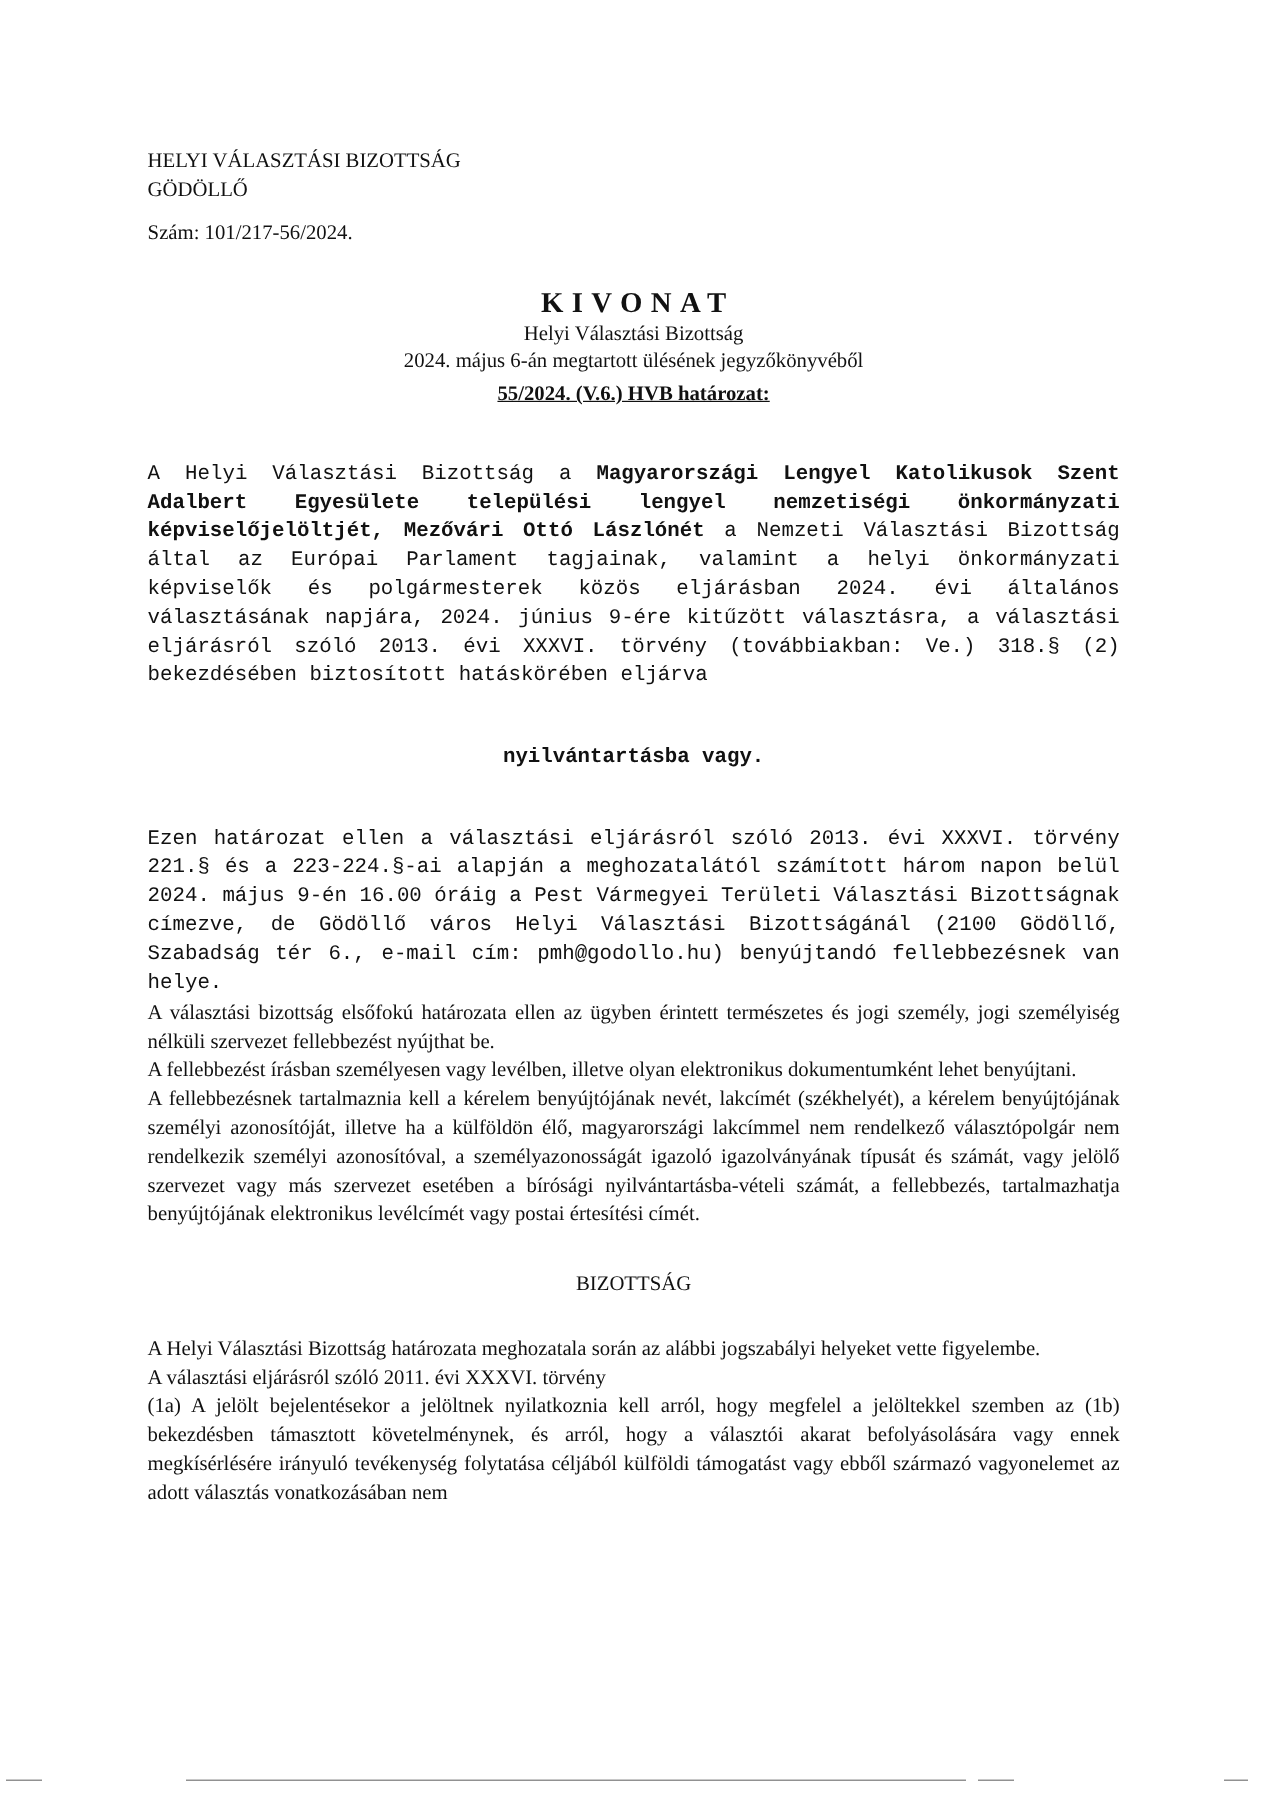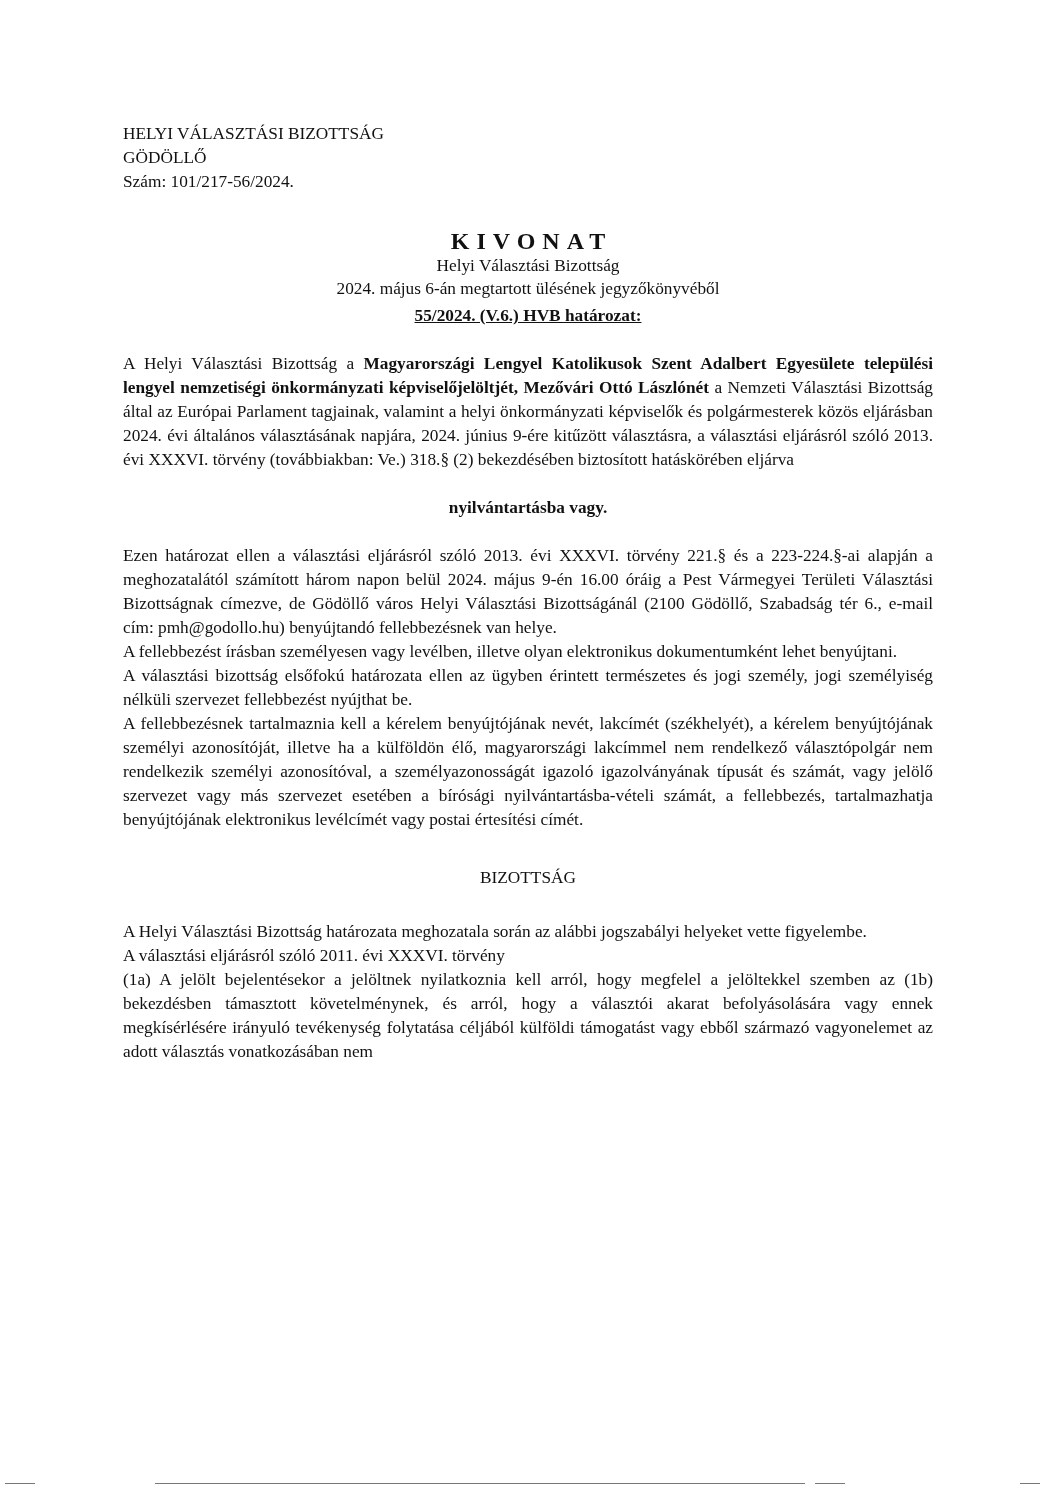--- a/index.html
+++ b/index.html
@@ -4,27 +4,27 @@
 <style>
   html, body { margin: 0; padding: 0; background: #ffffff; }
   body {
     width: 1059px; height: 1498px; position: relative; overflow: hidden;
     font-family: "Liberation Serif", "DejaVu Serif", serif;
     color: #111111;
   }
   .page { position: absolute; left: 0; top: 0; width: 919px; height: 1498px; }
   .content { position: absolute; left: 123px; top: 122px; width: 810px; font-size: 17.3px; line-height: 24px; }
   .hdr { line-height: 24px; }
-  .hdr .l3 { margin-top: 0px; }
+  .hdr .l3 { margin-top: 12px; }
   .center { text-align: center; }
   .kivonat { font-weight: bold; font-size: 24px; letter-spacing: 7px; margin-top: 34px; line-height: 26px; text-indent: 7px; }
   .sub { line-height: 23px; }
   .resnum { font-weight: bold; text-decoration: underline; margin-top: 4px; }
   p { margin: 0; text-align: justify; }
-  .gap-l { margin-top: 24px; }
+  .gap-l { margin-top: 44px; font-family: Liberation Mono, monospace; }
   b { font-weight: bold; }
   .indok { margin-top: 34px; margin-bottom: 30px; }
   .footer-scan { position: absolute; left: 5px; top: 1483px; width: 1050px; height: 1px; }
   .footer-scan .seg { position: absolute; top: 0; height: 1px; background: #777; }
 </style>
 </head>
 <body>
 
 <div class="page">
   <div class="content">
@@ -39,22 +39,22 @@
     <div class="center sub">Helyi Választási Bizottság</div>
     <div class="center sub">2024. május 6-án megtartott ülésének jegyzőkönyvéből</div>
 
     <div class="center resnum">55/2024. (V.6.) HVB határozat:</div>
 
     <p class="gap-l"><span>A Helyi Választási Bizottság a </span><b>Magyarországi Lengyel Katolikusok Szent Adalbert Egyesülete települési lengyel nemzetiségi önkormányzati képviselőjelöltjét, Mezővári Ottó Lászlónét</b><span> a Nemzeti Választási Bizottság által az Európai Parlament tagjainak, valamint a helyi önkormányzati képviselők és polgármesterek közös eljárásban 2024. évi általános választásának napjára, 2024. június 9-ére kitűzött választásra, a választási eljárásról szóló 2013. évi XXXVI. törvény (továbbiakban: Ve.) 318.§ (2) bekezdésében biztosított hatáskörében eljárva</span></p>
 
     <div class="center gap-l" style="font-weight:bold;">nyilvántartásba vagy.</div>
 
     <p class="gap-l">Ezen határozat ellen a választási eljárásról szóló 2013. évi XXXVI. törvény 221.§ és a 223-224.§-ai alapján a meghozatalától számított három napon belül 2024. május 9-én 16.00 óráig a Pest Vármegyei Területi Választási Bizottságnak címezve, de Gödöllő város Helyi Választási Bizottságánál (2100 Gödöllő, Szabadság tér 6., e-mail cím: pmh@godollo.hu) benyújtandó fellebbezésnek van helye.</p>
+    <p>A választási bizottság elsőfokú határozata ellen az ügyben érintett természetes és jogi személy, jogi személyiség nélküli szervezet fellebbezést nyújthat be.</p>
     <p>A fellebbezést írásban személyesen vagy levélben, illetve olyan elektronikus dokumentumként lehet benyújtani.</p>
-    <p>A választási bizottság elsőfokú határozata ellen az ügyben érintett természetes és jogi személy, jogi személyiség nélküli szervezet fellebbezést nyújthat be.</p>
     <p>A fellebbezésnek tartalmaznia  kell a kérelem benyújtójának nevét, lakcímét (székhelyét), a kérelem benyújtójának személyi azonosítóját, illetve ha a külföldön élő, magyarországi lakcímmel nem rendelkező választópolgár nem rendelkezik személyi azonosítóval, a személyazonosságát igazoló igazolványának típusát és számát, vagy jelölő szervezet vagy más szervezet esetében a bírósági nyilvántartásba-vételi számát, a fellebbezés, tartalmazhatja benyújtójának elektronikus levélcímét vagy postai értesítési címét.</p>
 
     <div class="center indok">BIZOTTSÁG</div>
 
     <p>A Helyi Választási Bizottság határozata meghozatala során az alábbi jogszabályi helyeket vette figyelembe.</p>
     <p>A választási eljárásról szóló 2011. évi XXXVI. törvény</p>
     <p>(1a) A jelölt bejelentésekor a jelöltnek nyilatkoznia kell arról, hogy megfelel a jelöltekkel szemben az (1b) bekezdésben támasztott követelménynek, és arról, hogy a választói akarat befolyásolására vagy ennek megkísérlésére irányuló tevékenység folytatása céljából külföldi támogatást vagy ebből származó vagyonelemet az adott választás vonatkozásában nem</p>
   </div>
 
   <div class="footer-scan">

